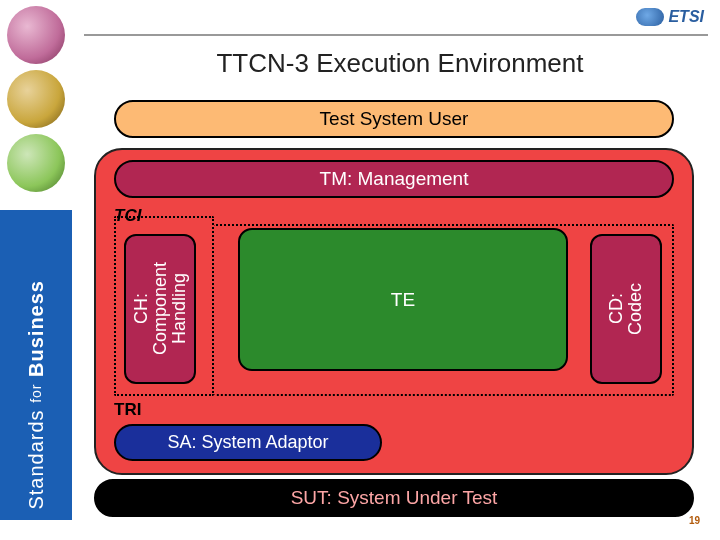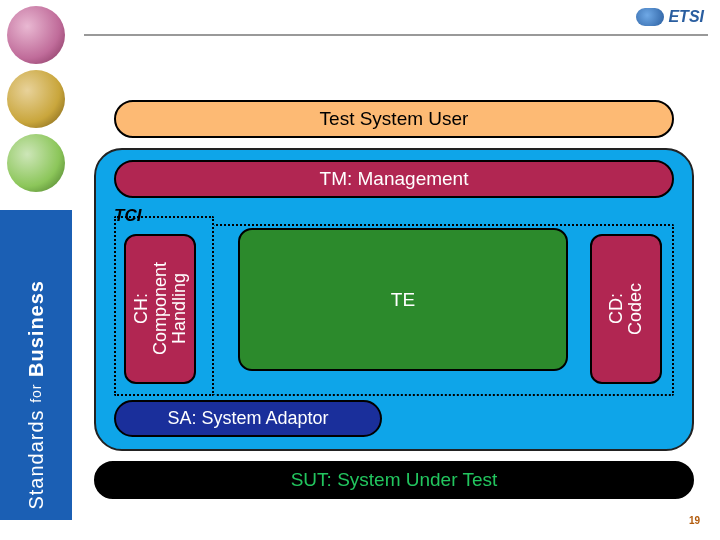--- a/index.html
+++ b/index.html
@@ -25,21 +25,21 @@
 
   
   .title { position: absolute; top: 48px; left: 100px; right: 20px; text-align: center; font-size: 26px; color: #222; }
 
   
   .diagram { position: absolute; top: 100px; left: 92px; width: 604px; }
 
   .pill { border-radius: 999px; text-align: center; font-size: 19px; padding: 6px 0; }
   .user { background: #fdba74; border: 2px solid #000; width: 560px; margin: 0 auto 10px; }
 
-  .outer { position: relative; width: 600px; margin: 10px auto; background: #0ea5e9; border: 2px solid #222; border-radius: 28px; padding: 10px 12px 12px; }
+  .outer { position: relative; width: 600px; margin: 4px auto; background: #ef4444; border: 2px solid #222; border-radius: 28px; padding: 10px 12px 12px; }
   .tm { background: #b12652; border: 2px solid #000; color: #fff; width: 560px; margin: 0 auto 8px; }
   .tci { font-weight: 700; font-size: 17px; margin: 0 0 2px 6px; font-style: italic; }
 
   .middle { position: relative; width: 560px; margin: 0 auto 4px; height: 168px; }
   .dashbox { position: absolute; border: 2px dotted #000; border-radius: 2px; background: transparent; }
   
   .dash-left { left: 0; top: -12px; width: 100px; height: 180px; }
   
   .dash-right { left: 100px; top: -4px; width: 460px; height: 172px; border-left: none; }
 
@@ -48,21 +48,21 @@
   .ch .vlabel { writing-mode: vertical-rl; transform: rotate(180deg); line-height: 1.05; color: #fff; font-size: 18px; }
   .te { left: 124px; top: 0; width: 330px; height: 143px; background: #2c8a2c; border-radius: 14px; }
   .cd { left: 476px; top: 6px; width: 72px; height: 150px; background: #b12652; border-radius: 12px; }
   .cd .vlabel { writing-mode: vertical-rl; transform: rotate(180deg); line-height: 1.05; color: #fff; font-size: 18px; }
 
   .tri { font-weight: 700; font-size: 17px; margin: 4px 0 4px 6px; }
 
   .adaptors { display: flex; justify-content: space-between; width: 560px; margin: 0 auto; }
   .apill { background: #1a2f9b; color: #fff; border: 2px solid #000; width: 268px; font-size: 18px; }
 
-  .sut { background: #000; color: #22c55e; border: 2px solid #000; width: 600px; margin: 0 auto 0; font-size: 19px; }
+  .sut { background: #000; color: #fca5a5; border: 2px solid #000; width: 600px; margin: 0 auto 0; font-size: 19px; }
 
   .pagenum { position: absolute; right: 20px; bottom: 14px; color: #b15a0b; font-weight: 700; font-size: 10px; }
 </style>
 </head>
 <body>
 
 <div class="slide">
 
   <div class="sidebar">
     <div class="globe g1"></div>
@@ -78,20 +78,21 @@
       </div>
     </div>
   </div>
 
   <div class="logo">
     <div class="logo-dot"></div>
     <div class="logo-text">ETSI</div>
   </div>
   <div class="hr"></div>
 
+  <div class="title">TTCN-3 Execution Environment</div>
 
   <div class="diagram">
     <div class="pill user">Test System User</div>
 
     <div class="outer">
       <div class="pill tm">TM: Management</div>
       <div class="tci">TCI</div>
 
       <div class="middle">
         <div class="dashbox dash-left"></div>
@@ -104,20 +105,21 @@
         </div>
         <div class="block te">
           <span>TE</span>
         </div>
         <div class="block cd">
           <div class="vlabel" style="white-space:pre-line">CD:
 Codec</div>
         </div>
       </div>
 
+      <div class="tri">TRI</div>
 
       <div class="adaptors">
         <div class="pill apill">SA: System Adaptor</div>
       </div>
     </div>
 
     <div class="pill sut">SUT: System Under Test</div>
   </div>
 
   <div class="pagenum">19</div>

